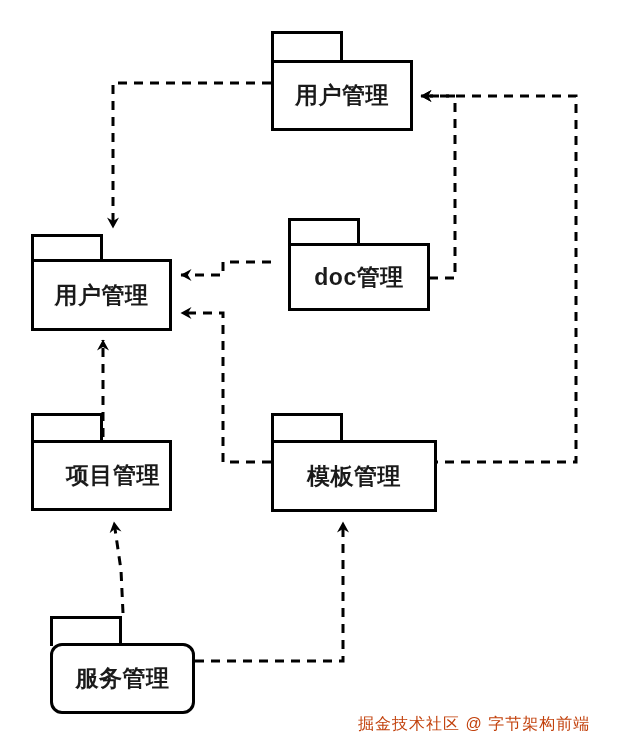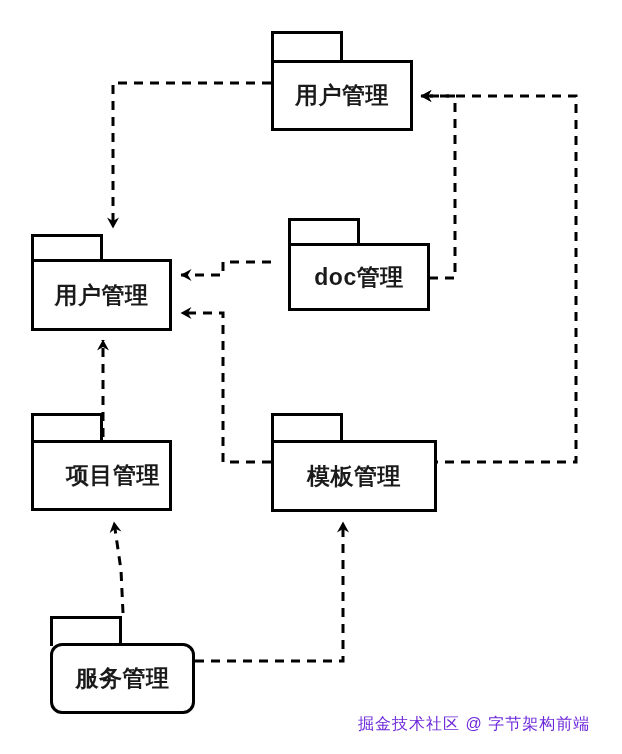--- a/index.html
+++ b/index.html
@@ -52,21 +52,21 @@
     font-size: 23px;
     font-weight: bold;
     color: #1a1a1a;
     letter-spacing: 0.5px;
     line-height: 1;
     white-space: nowrap;
   }
   .watermark {
     position: absolute;
     font-size: 16px;
-    color: #6d28d9;
+    color: #c2410c;
     white-space: nowrap;
     letter-spacing: 1px;
   }
 </style>
 </head>
 <body>
 
 <div id="canvas">
 
   <svg id="wires" viewBox="0 0 622 754" width="622" height="754">

